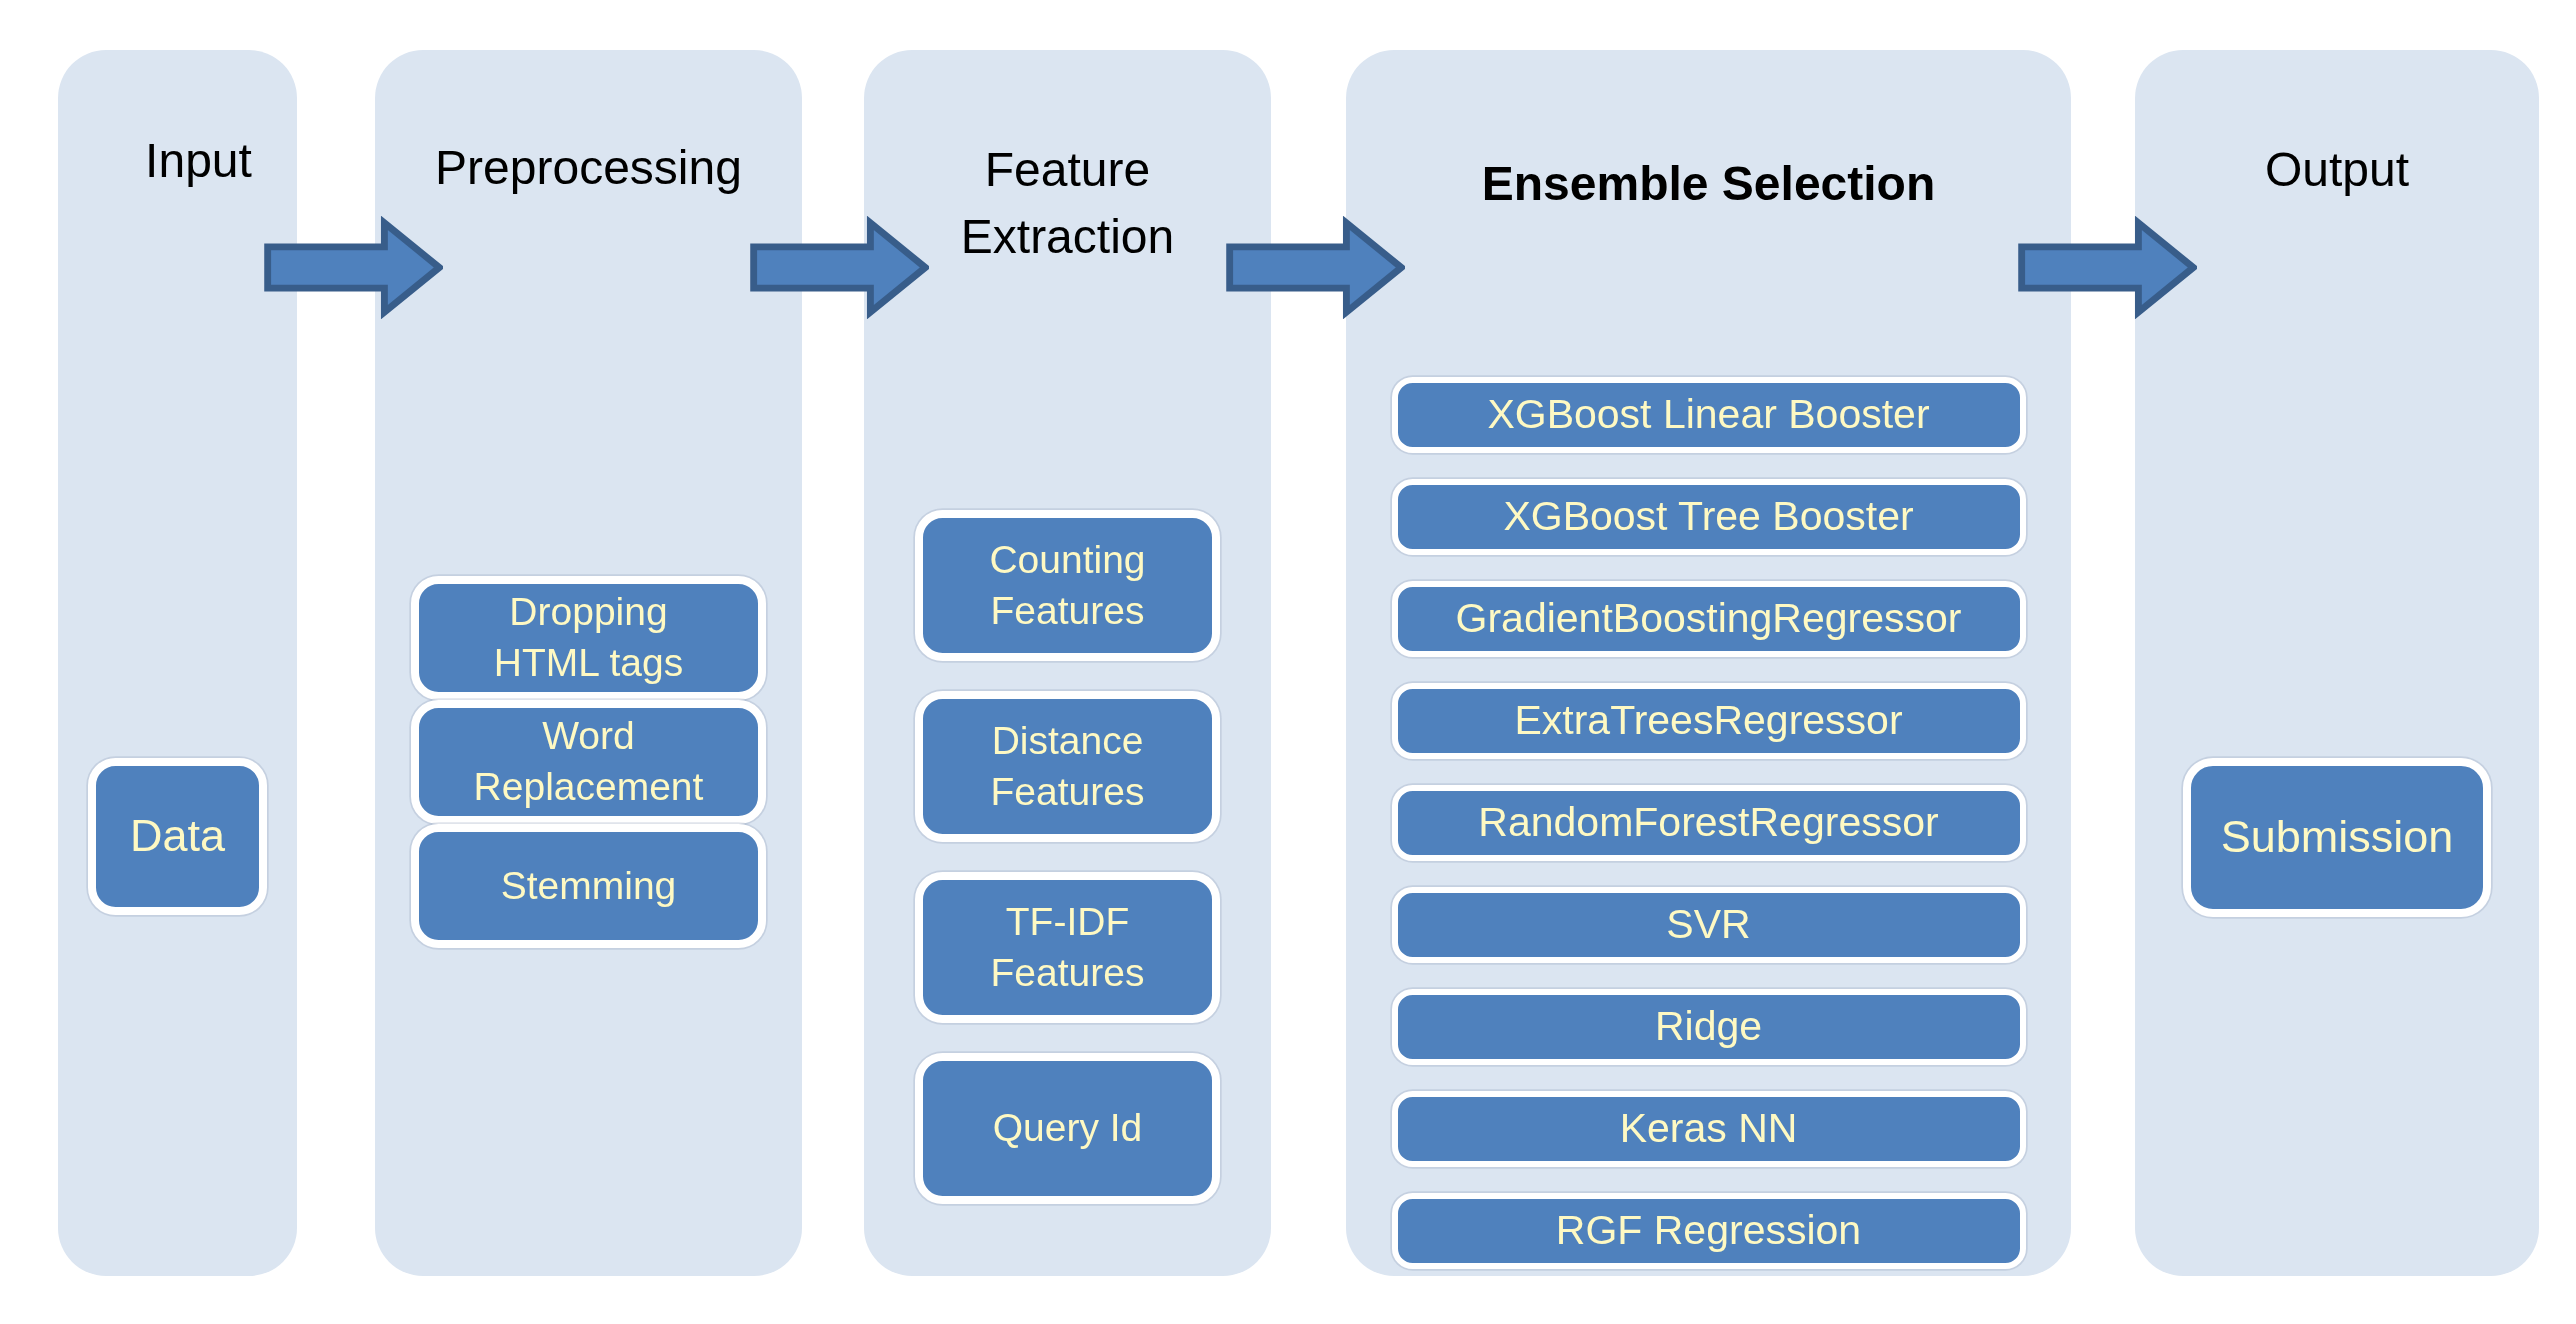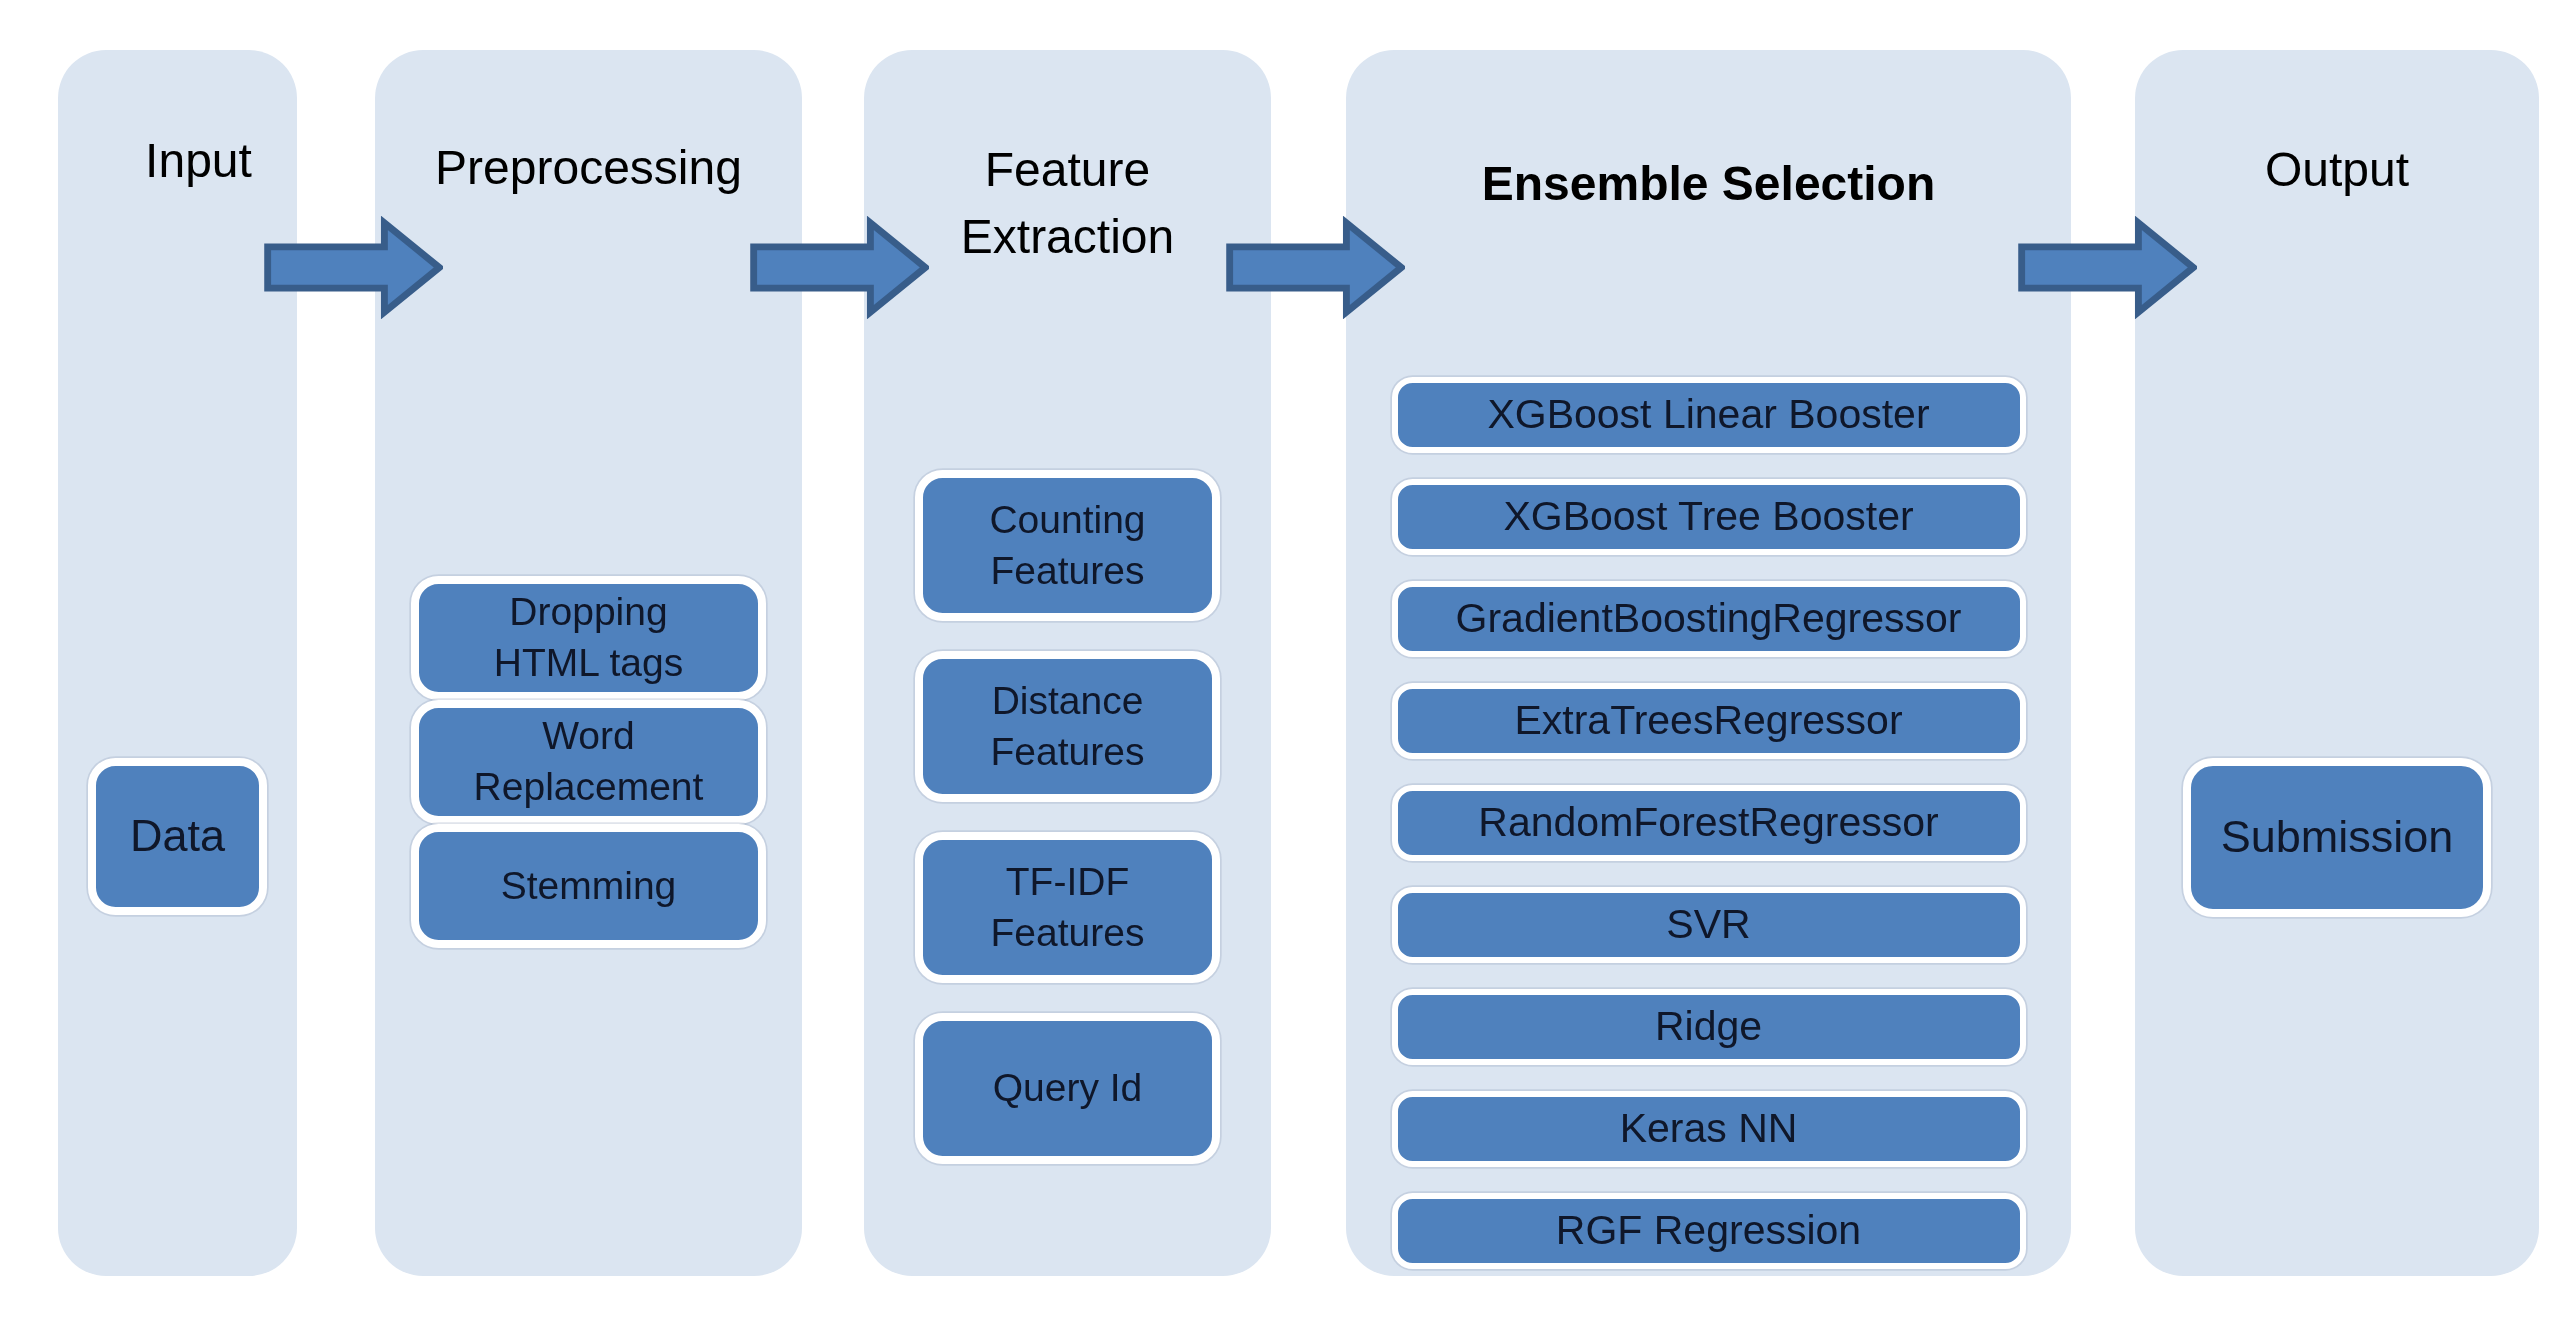--- a/index.html
+++ b/index.html
@@ -31,31 +31,31 @@
   .col-2 .col-title{top:86px;}
   .col-3 .col-title{top:100px;font-weight:bold;}
   .col-4 .col-title{top:86px;}
 
   .boxes{
     position:absolute;left:0;right:0;
     display:flex;flex-direction:column;align-items:center;
   }
   .col-0 .boxes{top:708px;}
   .col-1 .boxes{top:526px;}
-  .col-2 .boxes{top:420px;gap:30px;}
+  .col-2 .boxes{top:460px;gap:30px;}
   .col-3 .boxes{top:327px;gap:26px;}
   .col-4 .boxes{top:708px;}
 
   .node{
     box-sizing:border-box;
     background:#4f81bd;
     border:8.6px solid #ffffff;
     border-radius:27.5px;
     box-shadow:0 0 0 1.7px rgba(130,148,176,0.25);
-    color:#0f172a;
+    color:#fef9c3;
     display:flex;align-items:center;justify-content:center;
     text-align:center;white-space:pre-line;
     font-size:39px;line-height:1.3;
   }
   .col-0 .node{width:179px;height:157px;font-size:45px;}
   .col-1 .node{width:355px;height:124px;}
   .col-2 .node{width:305px;height:151px;}
   .col-3 .node{width:634px;height:76px;border-width:6.9px;border-radius:20.6px;font-size:41px;line-height:1.05;}
   .col-4 .node{width:308px;height:159px;font-size:45px;border-radius:30px;}
 

